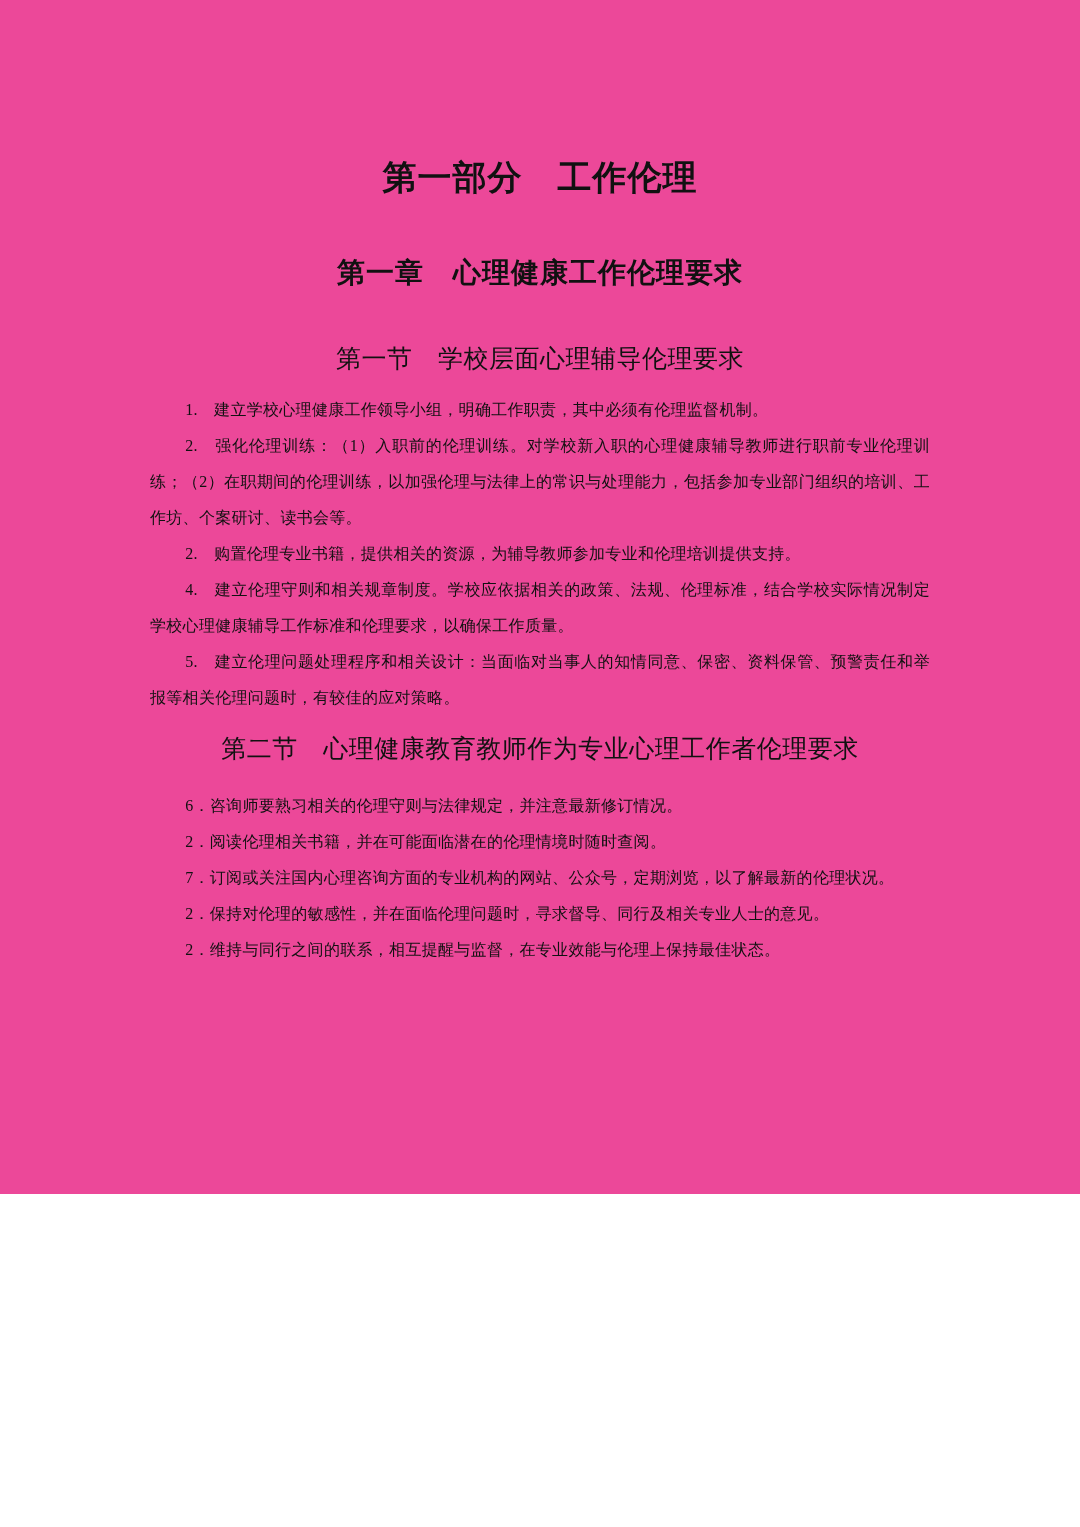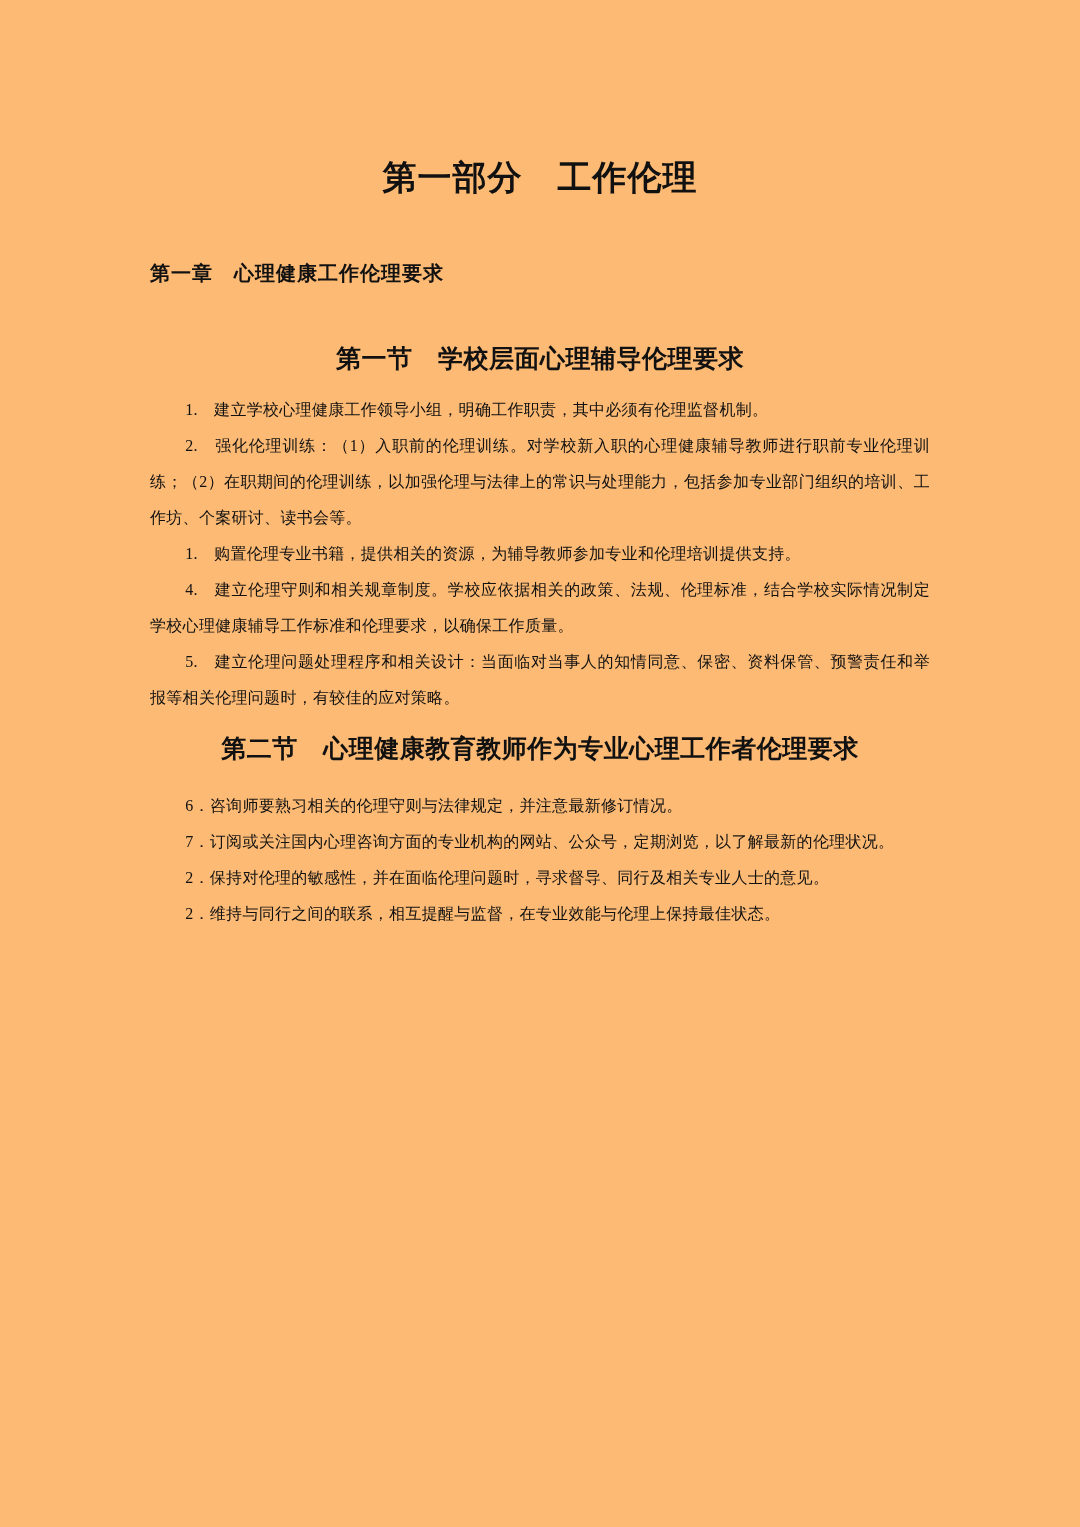--- a/index.html
+++ b/index.html
@@ -5,47 +5,48 @@
   html, body {
     margin: 0;
     padding: 0;
     background: #ffffff;
     color: #111111;
     font-family: "Liberation Serif", "DejaVu Serif", serif;
   }
   .page {
     position: relative;
     width: 1080px;
-    height: 1527px;
+    height: 1194px;
     margin: 0 auto;
-    background: #fdba74;
+    background: #ec4899;
     box-sizing: border-box;
     padding: 156px 150px 4px 150px;
     overflow: hidden;
   }
   .doc-title {
     margin: 0;
     font-size: 34px;
     line-height: 44px;
     font-weight: bold;
     text-align: center;
     letter-spacing: 1px;
   }
   .doc-chapter {
     margin: 54px 0 0 0;
-    font-size: 20px;
+    font-size: 28px;
     line-height: 38px;
     font-weight: bold;
+    text-align: center;
     letter-spacing: 1px;
   }
   .section-heading {
     margin: 0;
     font-size: 25px;
     line-height: 34px;
-    font-weight: bold;
+    font-weight: normal;
     text-align: center;
     letter-spacing: 0.5px;
   }
   .section-heading.first {
     margin-top: 50px;
   }
   .section-heading.second {
     margin-top: 16px;
   }
   .body-para {
@@ -72,30 +73,31 @@
   <h1 class="doc-title">第一部分　工作伦理</h1>
 
   <h2 class="doc-chapter">第一章　心理健康工作伦理要求</h2>
 
   <h3 class="section-heading first">第一节　学校层面心理辅导伦理要求</h3>
 
   <p class="body-para first-of-section-1">1.　建立学校心理健康工作领导小组，明确工作职责，其中必须有伦理监督机制。</p>
 
   <p class="body-para">2.　强化伦理训练：（1）入职前的伦理训练。对学校新入职的心理健康辅导教师进行职前专业伦理训练；（2）在职期间的伦理训练，以加强伦理与法律上的常识与处理能力，包括参加专业部门组织的培训、工作坊、个案研讨、读书会等。</p>
 
-  <p class="body-para">1.　购置伦理专业书籍，提供相关的资源，为辅导教师参加专业和伦理培训提供支持。</p>
+  <p class="body-para">2.　购置伦理专业书籍，提供相关的资源，为辅导教师参加专业和伦理培训提供支持。</p>
 
   <p class="body-para">4.　建立伦理守则和相关规章制度。学校应依据相关的政策、法规、伦理标准，结合学校实际情况制定学校心理健康辅导工作标准和伦理要求，以确保工作质量。</p>
 
   <p class="body-para">5.　建立伦理问题处理程序和相关设计：当面临对当事人的知情同意、保密、资料保管、预警责任和举报等相关伦理问题时，有较佳的应对策略。</p>
 
   <h3 class="section-heading second">第二节　心理健康教育教师作为专业心理工作者伦理要求</h3>
 
   <p class="body-para first-of-section-2">6．咨询师要熟习相关的伦理守则与法律规定，并注意最新修订情况。</p>
 
+  <p class="body-para">2．阅读伦理相关书籍，并在可能面临潜在的伦理情境时随时查阅。</p>
 
   <p class="body-para">7．订阅或关注国内心理咨询方面的专业机构的网站、公众号，定期浏览，以了解最新的伦理状况。</p>
 
   <p class="body-para">2．保持对伦理的敏感性，并在面临伦理问题时，寻求督导、同行及相关专业人士的意见。</p>
 
   <p class="body-para">2．维持与同行之间的联系，相互提醒与监督，在专业效能与伦理上保持最佳状态。</p>
 
 </div>
 
 </body></html>

